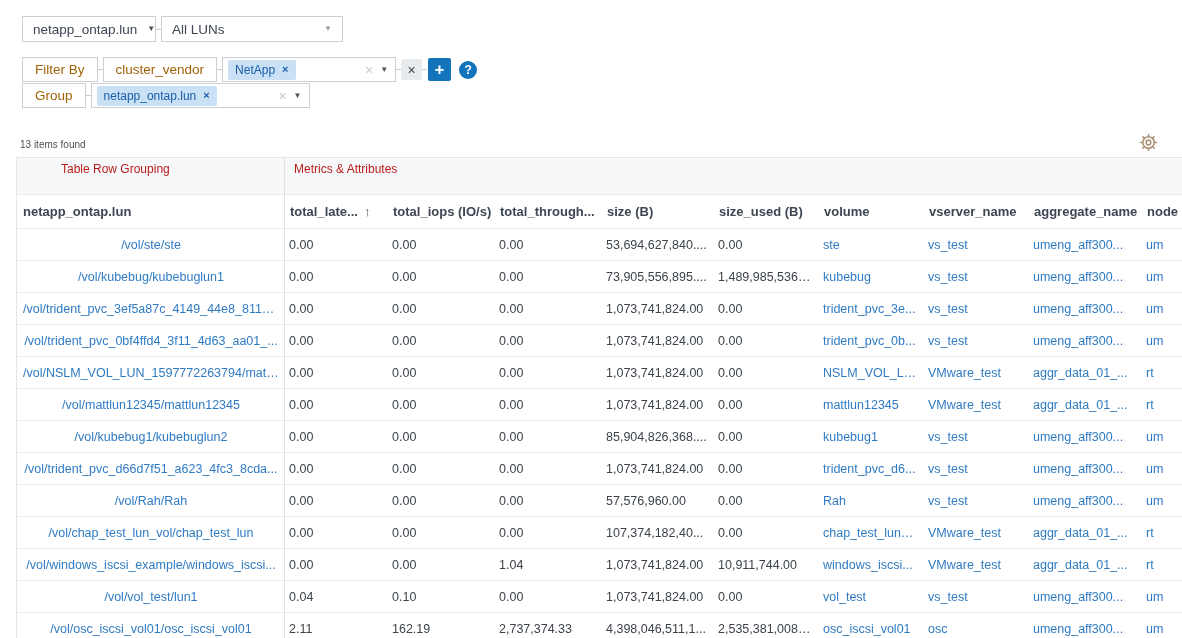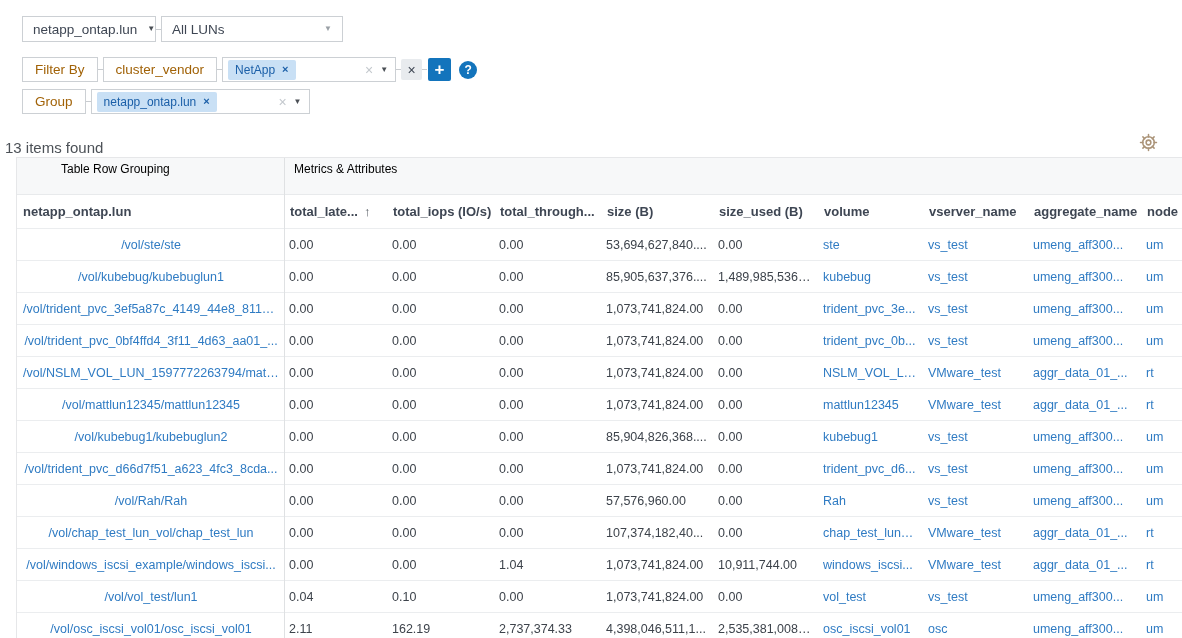--- a/index.html
+++ b/index.html
@@ -45,35 +45,35 @@
     width:23px; height:23px; background:#1374bc; color:#fff; border-radius:2px;
     display:flex; align-items:center; justify-content:center; font-size:17px; font-weight:bold;
     cursor:pointer; margin-left:1px;
   }
   .helpbtn {
     width:18px; height:18px; background:#1374bc; color:#fff; border-radius:50%;
     display:flex; align-items:center; justify-content:center; font-size:12px; font-weight:bold;
     cursor:pointer; margin-left:8px;
   }
   
-  .summary { position:absolute; left:5px; top:139px; font-size:15px; color:#4c5157; }
+  .summary { position:absolute; left:20px; top:139px; font-size:10px; color:#4c5157; }
   .gear { position:absolute; right:24px; top:133px; cursor:pointer; }
   
   .table-viewport {
     position:absolute; left:16px; top:157px; width:1166px; height:481px;
     overflow:hidden; background:#fff;
     border-top:1px solid #e6e7e9; border-left:1px solid #e6e7e9;
     box-sizing:border-box;
   }
   .col1-divider {
     position:absolute; left:267px; top:0; bottom:0; width:1px; background:#dfe1e3; z-index:2;
   }
   table { border-collapse:collapse; table-layout:fixed; width:1290px; background:#fff; }
   thead tr.group th {
-    background:#f7f8f9; color:#000000; font-weight:400; font-size:12px;
+    background:#f7f8f9; color:#b91c1c; font-weight:400; font-size:12px;
     text-align:left; height:21px; padding:0 0 15px 10px; border-bottom:1px solid #e8eaec;
     white-space:nowrap; overflow:hidden;
   }
   thead tr.group th.gh-left { padding-left:44px; }
   thead tr.cols th {
     text-align:left; font-size:13px; color:#3e4653; font-weight:700;
     height:33px; padding:0 6px; background:#fff; white-space:nowrap; overflow:hidden;
     cursor:pointer;
   }
   thead tr.cols th .sort { margin-left:6px; font-weight:400; color:#555b62; font-size:13px; }
@@ -115,21 +115,21 @@
       <span class="caret dark">▼</span>
     </span>
   </div>
   <span class="conn"></span>
   <div class="xbtn">×</div>
   <span class="conn"></span>
   <div class="plusbtn">+</div>
   <div class="helpbtn">?</div>
 </div>
 
-<div class="trow" style="top:89px">
+<div class="trow" style="top:83px">
   <div class="boxbtn">Group</div>
   <span class="conn"></span>
   <div class="combo" style="width:219px">
     <span class="tag">
       <span>netapp_ontap.lun</span>
       <span class="tagx">×</span>
     </span>
     <span class="combo-end">
       <span class="clearx">×</span>
       <span class="caret dark">▼</span>
@@ -191,21 +191,21 @@
           <td class="link">ste</td>
           <td class="link">vs_test</td>
           <td class="link">umeng_aff300...</td>
           <td class="link">um</td>
         </tr>
         <tr>
           <td class="link">/vol/kubebug/kubebuglun1</td>
           <td>0.00</td>
           <td>0.00</td>
           <td>0.00</td>
-          <td>85,905,637,376....</td>
+          <td>73,905,556,895....</td>
           <td>1,489,985,536.00</td>
           <td class="link">kubebug</td>
           <td class="link">vs_test</td>
           <td class="link">umeng_aff300...</td>
           <td class="link">um</td>
         </tr>
         <tr>
           <td class="link">/vol/trident_pvc_3ef5a87c_4149_44e8_8113...</td>
           <td>0.00</td>
           <td>0.00</td>

